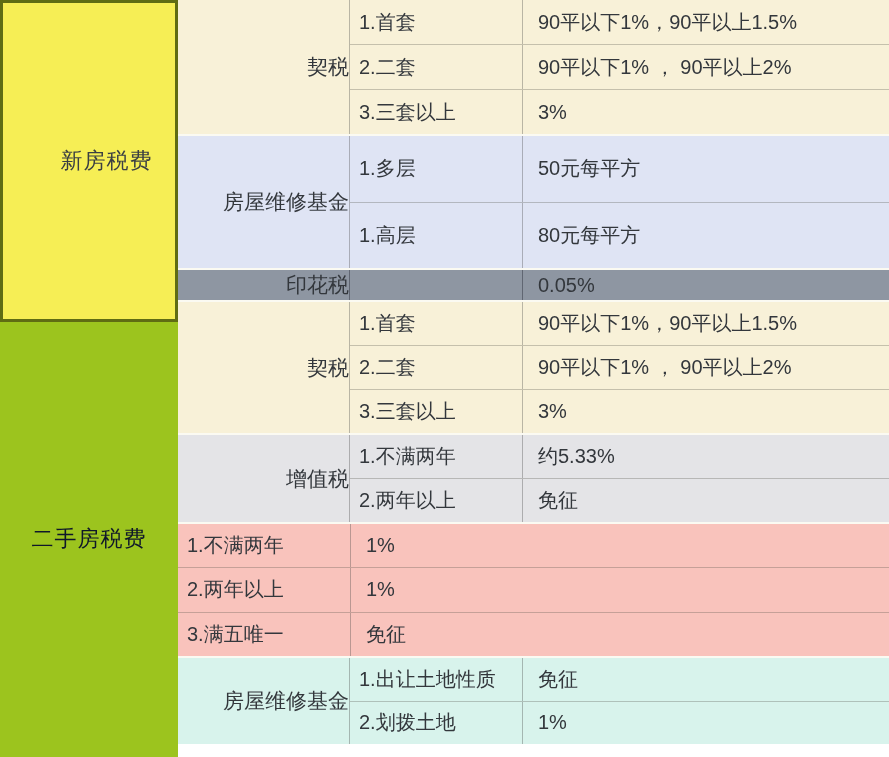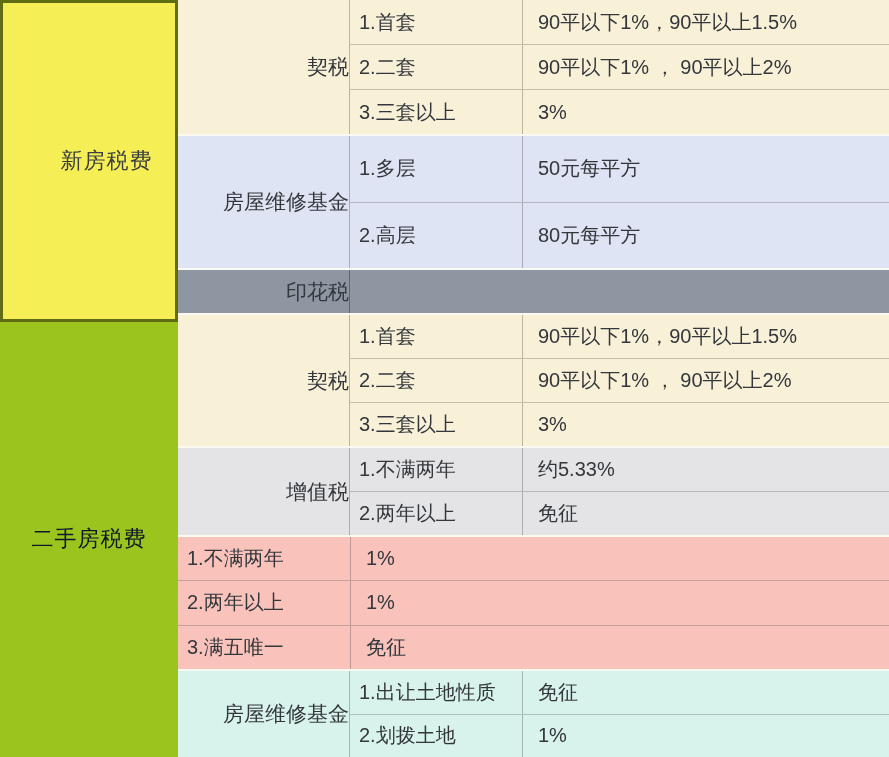--- a/index.html
+++ b/index.html
@@ -51,21 +51,21 @@
   }
   .sec {
     display: flex;
     box-sizing: border-box;
   }
   .sec + .sec { border-top: 2px solid #fbfaf2; }
   .h134 { height: 134px; }
   .h133 { height: 133px; }
   .h89  { height: 89px; }
   .h88  { height: 88px; }
-  .h45  { height: 45px; }
+  .h45  { height: 32px; }
   .tax-cell {
     width: 172px;
     flex: 0 0 172px;
     display: flex;
     align-items: center;
     justify-content: flex-end;
     font-size: 21px;
     box-sizing: border-box;
     border-right: 1px solid rgba(70,70,70,0.35);
   }
@@ -147,29 +147,35 @@
     <div class="sec h134 bg-fund">
       <div class="tax-cell">
         <span>房屋维修基金</span>
       </div>
       <div class="rows">
         <div class="row">
           <div class="item-cell">1.多层</div>
           <div class="value-cell">50元每平方</div>
         </div>
         <div class="row">
-          <div class="item-cell">2.高层</div>
+          <div class="item-cell">1.高层</div>
           <div class="value-cell">80元每平方</div>
         </div>
       </div>
     </div>
 
     <div class="sec h45 bg-stamp">
       <div class="tax-cell">
         <span>印花税</span>
+      </div>
+      <div class="rows">
+        <div class="row">
+          <div class="item-cell"></div>
+          <div class="value-cell">0.05%</div>
+        </div>
       </div>
     </div>
 
     <div class="sec h133 bg-deed">
       <div class="tax-cell">
         <span>契税</span>
       </div>
       <div class="rows">
         <div class="row">
           <div class="item-cell">1.首套</div>

